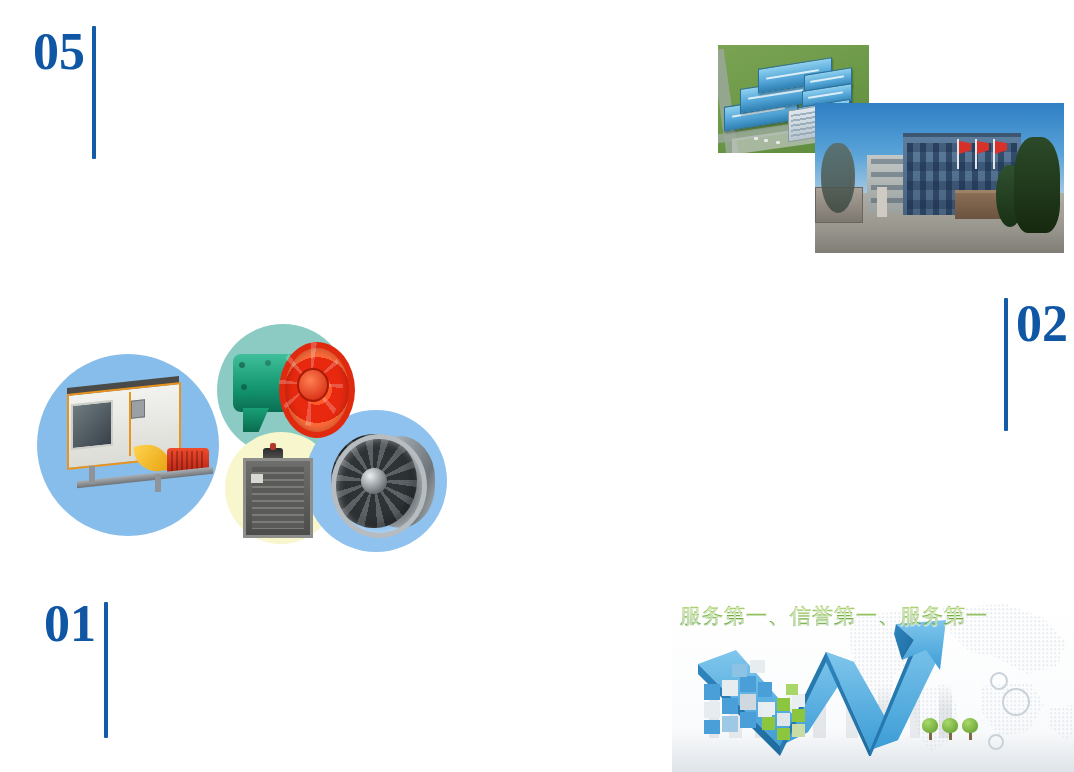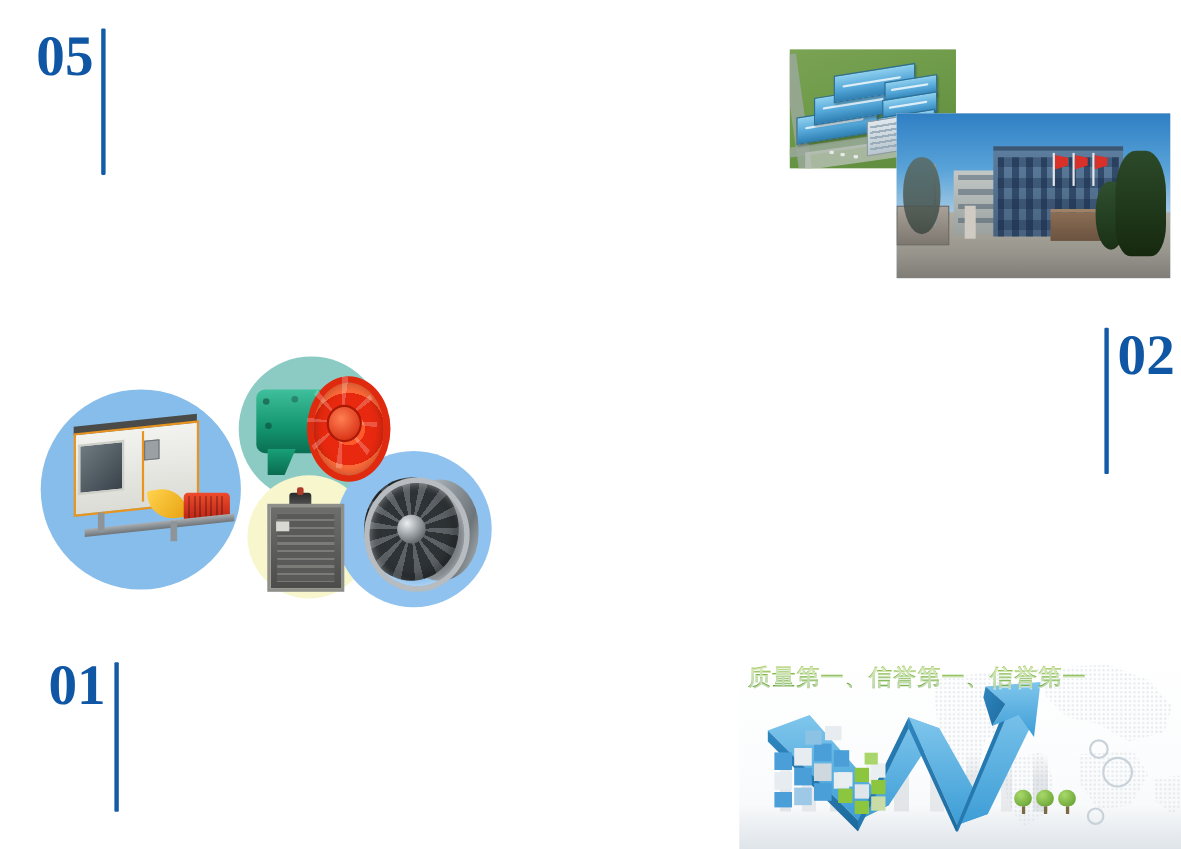--- a/index.html
+++ b/index.html
@@ -614,16 +614,16 @@
         <div class="trunk"></div>
       </div>
     </div>
 
     <div class="rings">
       <div class="ring rA"></div>
       <div class="ring rB"></div>
       <div class="ring rC"></div>
     </div>
 
-    <div class="slogan">质量第一、信誉第一、信誉第一</div>
+    <div class="slogan">服务第一、信誉第一、服务第一</div>
   </div>
 
 </div>
 
 </body></html>

